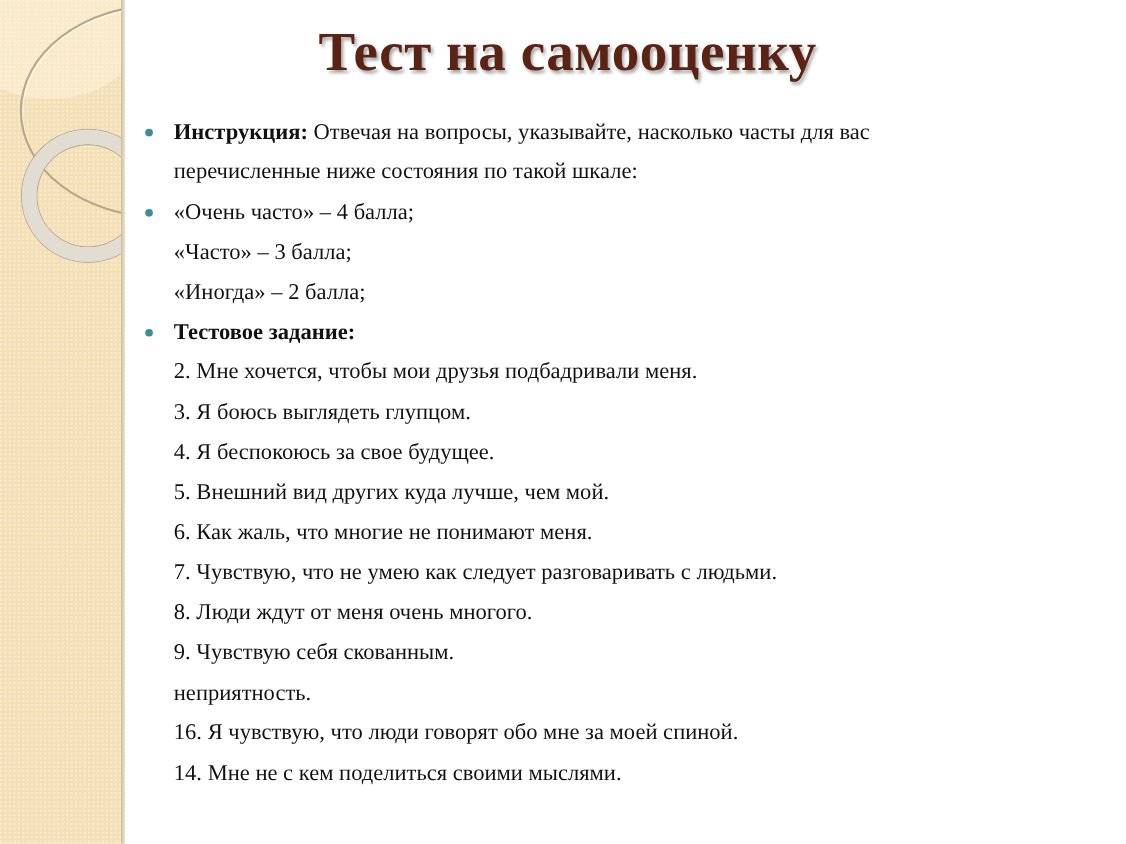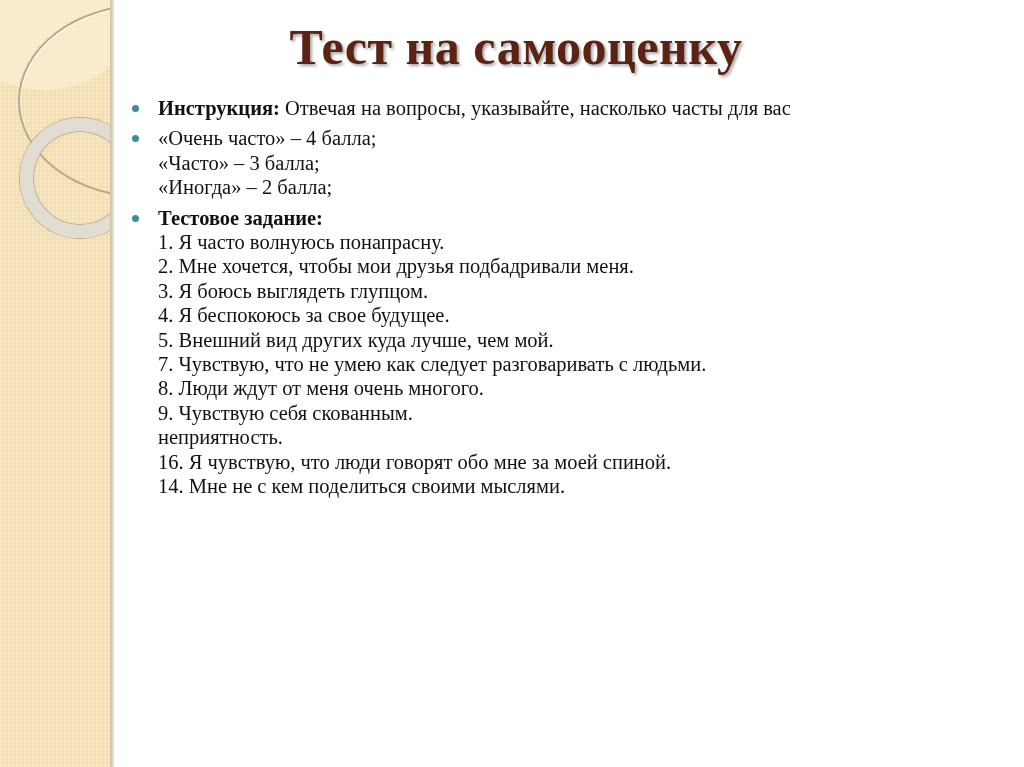--- a/index.html
+++ b/index.html
@@ -46,57 +46,58 @@
     position:absolute; left:130px; top:96px; width:860px;
     font-size:20.5px; line-height:24.4px; color:#111;
   }
   .bullet {
     position:relative; padding-left:28px; margin-bottom:6px;
   }
   .bullet-dot {
     position:absolute; left:2px; top:9px; width:7px; height:7px;
     border-radius:50%; background:#3c8d97;
   }
-  .line { display:block; white-space:nowrap; }
+  .line { display:block; white-space:nowrap;margin-top:12px; }
   b { font-weight:bold; }
 </style>
 </head>
 <body>
 
 <div class="side-panel">
   <div class="upper-tint"></div>
   <div class="ring-large"></div>
   <div class="ring-small"></div>
 </div>
 <div class="side-edge"></div>
 
 <div class="title">Тест на самооценку</div>
 
 <div class="content">
 
   <div class="bullet">
     <span class="bullet-dot"></span>
     <span class="line"><b>Инструкция:</b><span> Отвечая на вопросы, указывайте, насколько часты для вас</span></span>
+    <span class="line">перечисленные ниже состояния по такой шкале:</span>
   </div>
 
   <div class="bullet">
     <span class="bullet-dot"></span>
     <span class="line">«Очень часто» – 4 балла;</span>
     <span class="line">«Часто» – 3 балла;</span>
     <span class="line">«Иногда» – 2 балла;</span>
   </div>
 
   <div class="bullet">
     <span class="bullet-dot"></span>
     <b class="line">Тестовое задание:</b>
-    <span class="line">1. Я часто волнуюсь понапрасну.</span>
     <span class="line">2. Мне хочется, чтобы мои друзья подбадривали меня.</span>
     <span class="line">3. Я боюсь выглядеть глупцом.</span>
     <span class="line">4. Я беспокоюсь за свое будущее.</span>
     <span class="line">5. Внешний вид других куда лучше, чем мой.</span>
+    <span class="line">6. Как жаль, что многие не понимают меня.</span>
     <span class="line">7. Чувствую, что не умею как следует разговаривать с людьми.</span>
     <span class="line">8. Люди ждут от меня очень многого.</span>
     <span class="line">9. Чувствую себя скованным.</span>
     <span class="line">неприятность.</span>
     <span class="line">16. Я чувствую, что люди говорят обо мне за моей спиной.</span>
     <span class="line">14. Мне не с кем поделиться своими мыслями.</span>
   </div>
 
 </div>
 

